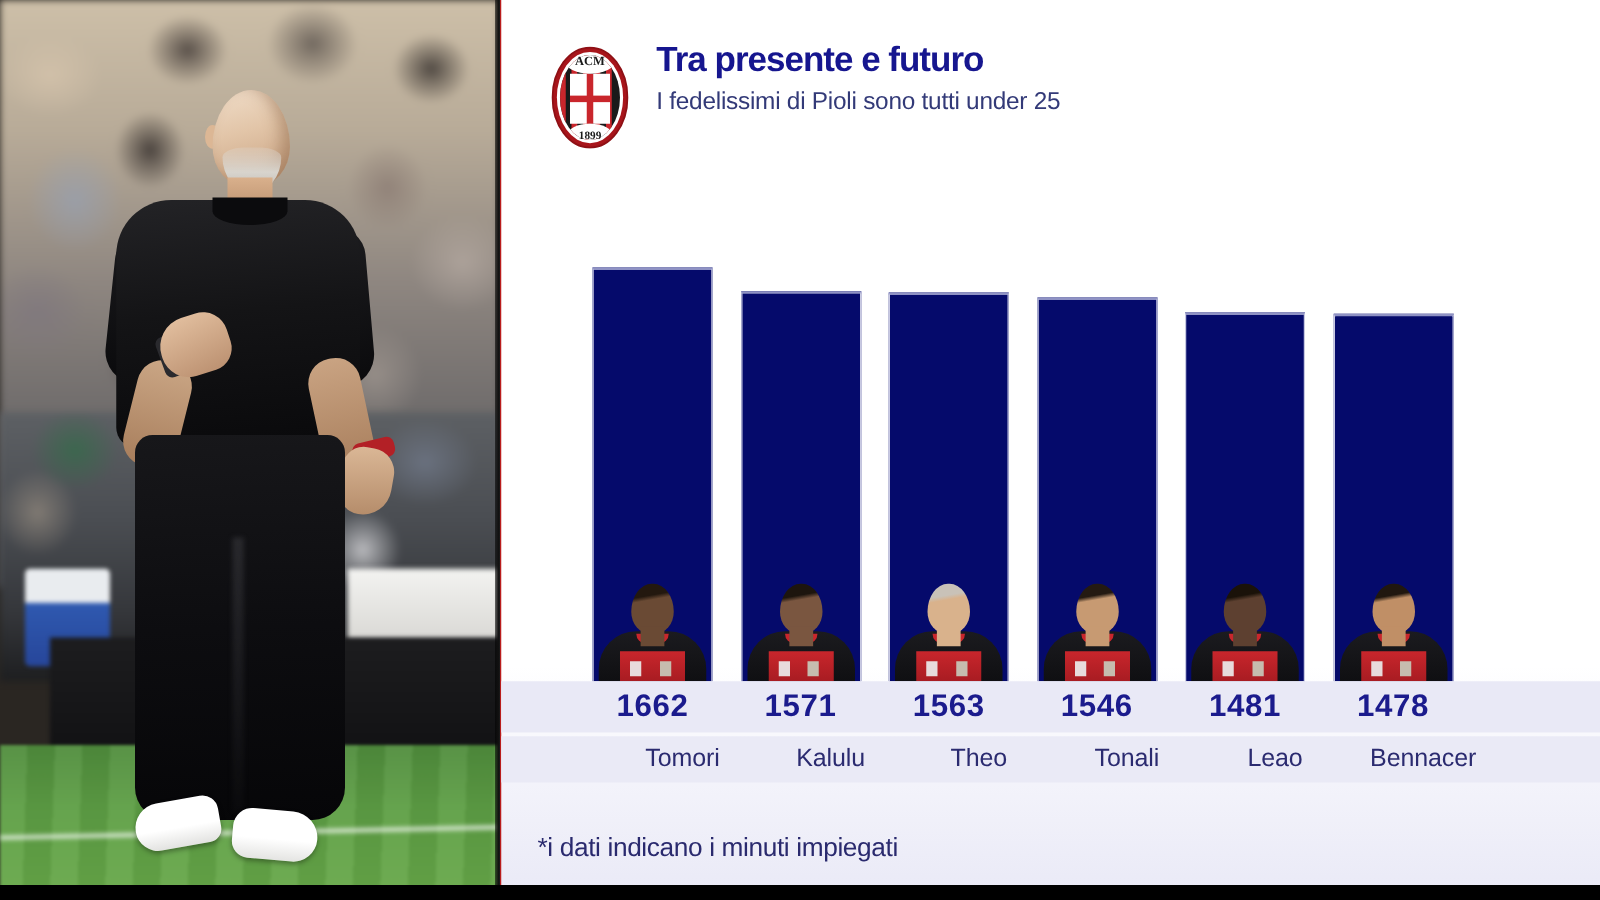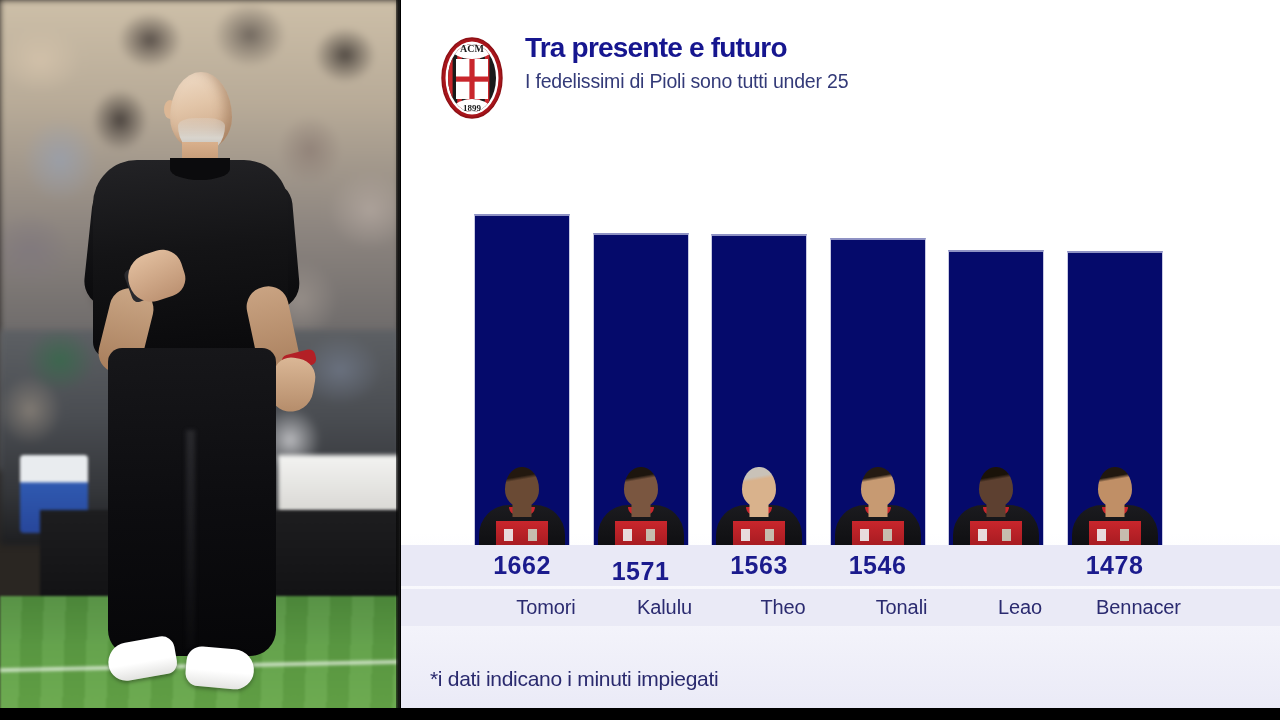--- a/index.html
+++ b/index.html
@@ -1,21 +1,21 @@
 <!DOCTYPE html>
 <html><head>
 <meta charset="utf-8">
 <style>
   * { margin:0; padding:0; box-sizing:border-box; }
   html,body { width:1280px; height:720px; overflow:hidden; }
   body {
     font-family:"Liberation Sans", sans-serif;
     background:#ffffff;
   }
-  .screen { position:relative; width:1280px; height:720px; background:#000000; }
+  .screen { position:relative; width:1280px; height:720px; background:#b91c1c; }
 
   
   .photo-panel {
     position:absolute; left:0; top:0; width:400px; height:720px;
     overflow:hidden; background:#2a2622;
   }
   .crowd {
     position:absolute; left:0; top:0; width:400px; height:470px;
     background:
       radial-gradient(ellipse 60px 48px at 40px 60px, rgba(214,196,172,.75), transparent 70%),
@@ -396,28 +396,31 @@
               <div class="p-neck" style="background: rgb(192, 143, 102);"></div>
             </div>
           </div>
         </div>
       </div>
 
     <div class="value-band">
         <div class="cell" style="left: 73px; width: 96px;">
           <span class="value">1662</span>
         </div>
-        <div class="cell" style="left: 191.5px; width: 96px; align-items: flex-end;">
+        <div class="cell" style="left: 191.5px; width: 96px;">
           <span class="value">1571</span>
         </div>
         <div class="cell" style="left: 310px; width: 96px;">
           <span class="value">1563</span>
         </div>
         <div class="cell" style="left: 428.5px; width: 96px;">
           <span class="value">1546</span>
+        </div>
+        <div class="cell" style="left: 547px; width: 96px;">
+          <span class="value">1481</span>
         </div>
         <div class="cell" style="left: 665.5px; width: 96px;">
           <span class="value">1478</span>
         </div>
       </div>
     <div class="name-band">
         <div class="cell" style="left: 73px; width: 96px;">
           <span class="name">Tomori</span>
         </div>
         <div class="cell" style="left: 191.5px; width: 96px;">

